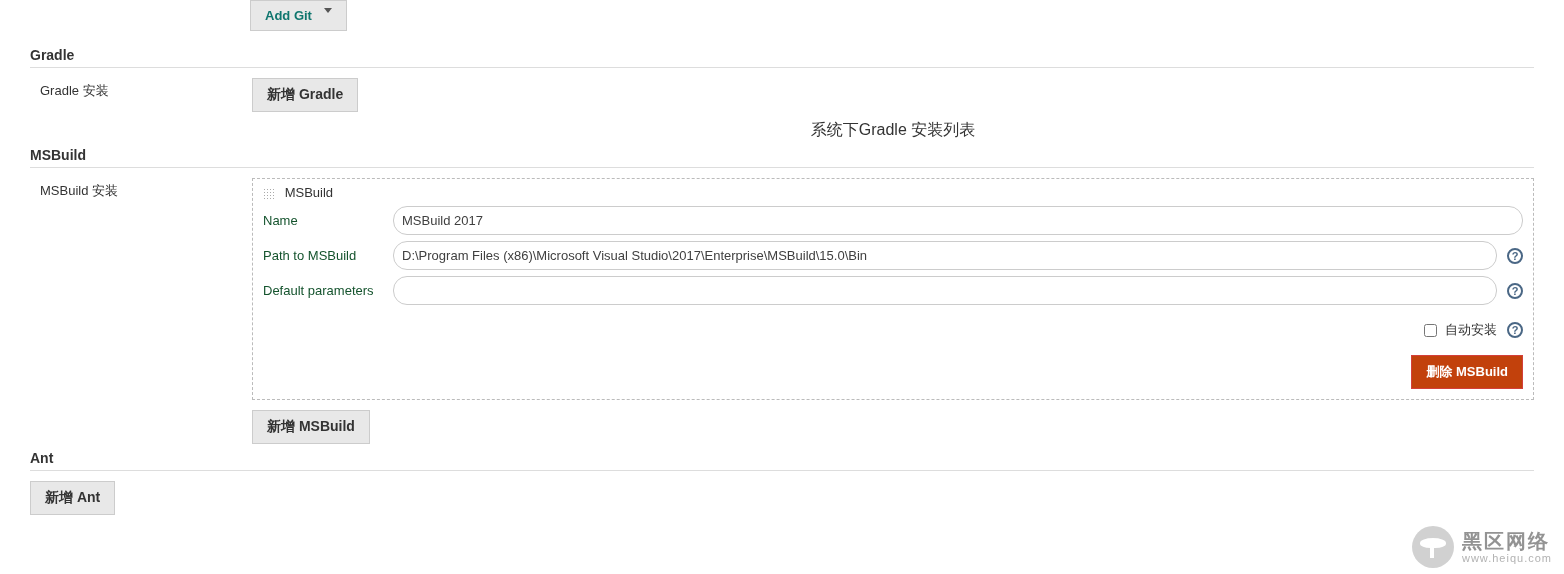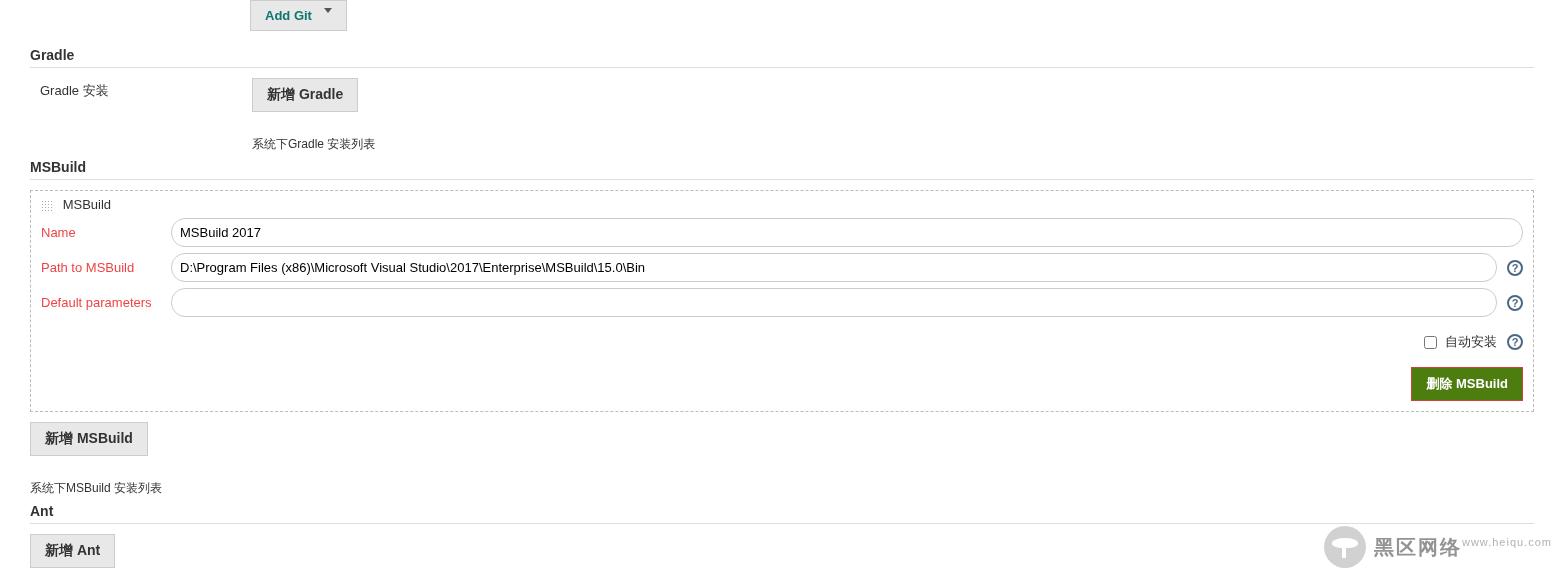--- a/index.html
+++ b/index.html
@@ -36,21 +36,21 @@
       background: #e8e8e8;
       border: 1px solid #ccc;
       padding: 7px 14px;
       font-size: 14px;
       font-weight: bold;
       color: #333;
       cursor: pointer;
     }
 
     .btn-danger {
-      background: #4d7c0f;
+      background: #c2410c;
       border: 1px solid #d43f3a;
       color: #fff;
       padding: 7px 14px;
       font-size: 13px;
       font-weight: bold;
       cursor: pointer;
       margin-left: 21px;
     }
 
     .section-title {
@@ -64,23 +64,24 @@
     .row-label {
       width: 210px;
       flex: 0 0 210px;
       padding-left: 10px;
       padding-top: 4px;
       font-size: 13px;
     }
     .row-content { flex: 1; }
 
     .desc {
-      font-size: 12px;
+      font-size: 16px;
       color: #333;
-      margin-top: 24px;
+      margin-top: 8px;
+      text-align: center;
     }
 
     .dashed-box {
       border: 1px dashed #bbb;
       padding: 6px 10px 10px 10px;
       position: relative;
     }
     .drag-handle {
       display: inline-block;
       width: 12px; height: 12px;
@@ -90,29 +91,29 @@
       margin-right: 6px;
       cursor: move;
     }
     .box-title { font-size: 13px; color: #333; margin-bottom: 6px; }
 
     .form-row { display: flex; align-items: center; margin: 6px 0; gap: 10px; }
     .form-label {
       width: 120px;
       flex: 0 0 120px;
       font-size: 13px;
-      color: #ef4444;
+      color: #14532d;
     }
     .form-input {
       flex: 1;
       border: 1px solid #ccc;
       border-radius: 14px;
       padding: 6px 8px;
       font-size: 13px;
-      color: #000000;
+      color: #404040;
     }
     .help-icon {
       width: 16px; height: 16px;
       border-radius: 50%;
       border: 2px solid #4a6785;
       color: #4a6785;
       font-size: 11px;
       font-weight: bold;
       display: inline-flex;
       align-items: center;
@@ -151,21 +152,21 @@
       background: #fff;
       border-radius: 50% 50% 40% 40%;
     }
     .watermark .logo::after {
       content: "";
       position: absolute;
       top: 22px; left: 18px;
       width: 4px; height: 10px;
       background: #fff;
     }
-    .watermark .txt { display: flex; flex-direction: row; line-height: 1.1; }
+    .watermark .txt { display: flex; flex-direction: column; line-height: 1.1; }
     .watermark .zh { font-size: 20px; color: #888; font-weight: bold; letter-spacing: 2px; }
     .watermark .en { font-size: 11px; color: #aaa; letter-spacing: 1px; }
   </style>
 </head>
 <body>
 
 <div class="page">
 
   <div class="top-row">
     <button class="btn-dropdown">
@@ -178,20 +179,21 @@
   <div class="row">
     <div class="row-label">Gradle 安装</div>
     <div class="row-content">
       <button class="btn">新增 Gradle</button>
       <div class="desc">系统下Gradle 安装列表</div>
     </div>
   </div>
 
   <div class="section-title">MSBuild</div>
   <div class="row">
+    <div class="row-label">MSBuild 安装</div>
     <div class="row-content">
 
       <div class="dashed-box">
         <div class="box-title">
           <span class="drag-handle"></span>
           <span>MSBuild</span>
         </div>
 
         <div class="form-row">
           <div class="form-label">Name</div>
@@ -219,21 +221,20 @@
         </div>
 
         <div class="delete-row">
           <button class="btn-danger">删除 MSBuild</button>
         </div>
       </div>
 
       <div style="margin-top:10px;">
         <button class="btn">新增 MSBuild</button>
       </div>
-      <div class="desc">系统下MSBuild 安装列表</div>
     </div>
   </div>
 
   <div class="section-title">Ant</div>
   <div class="row">
     <div class="row-content">
       <button class="btn">新增 Ant</button>
       
     </div>
   </div>

